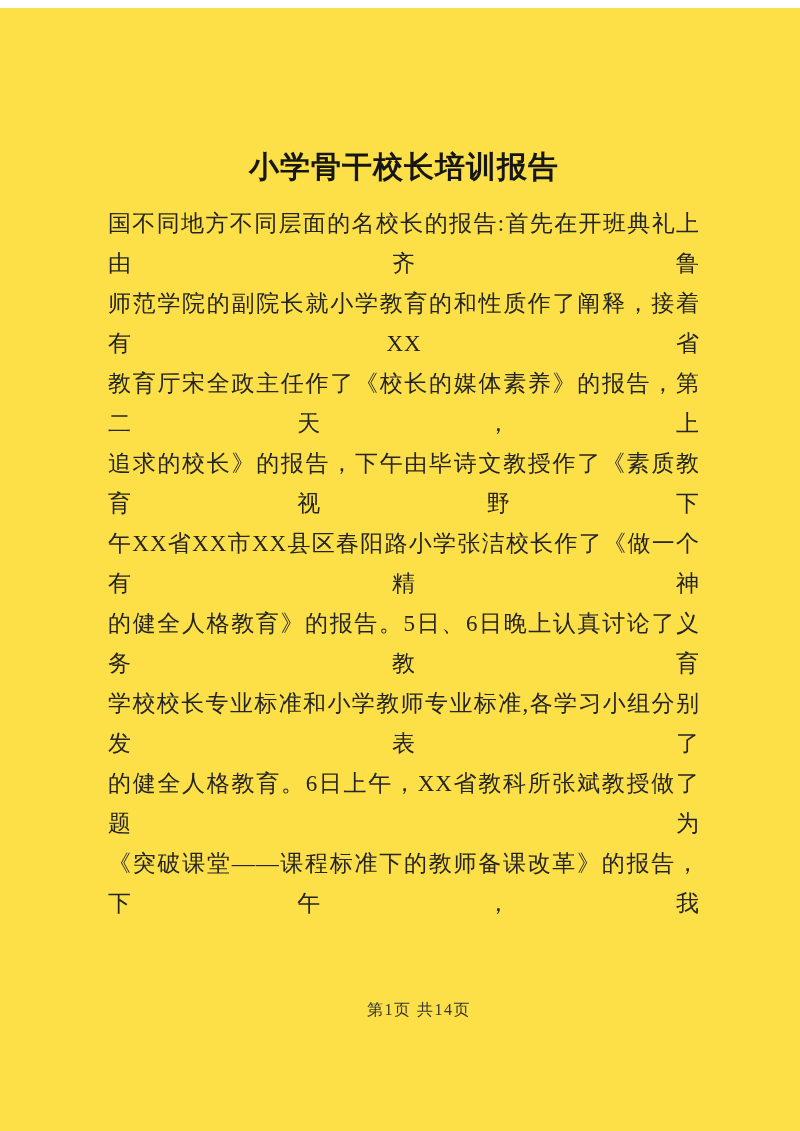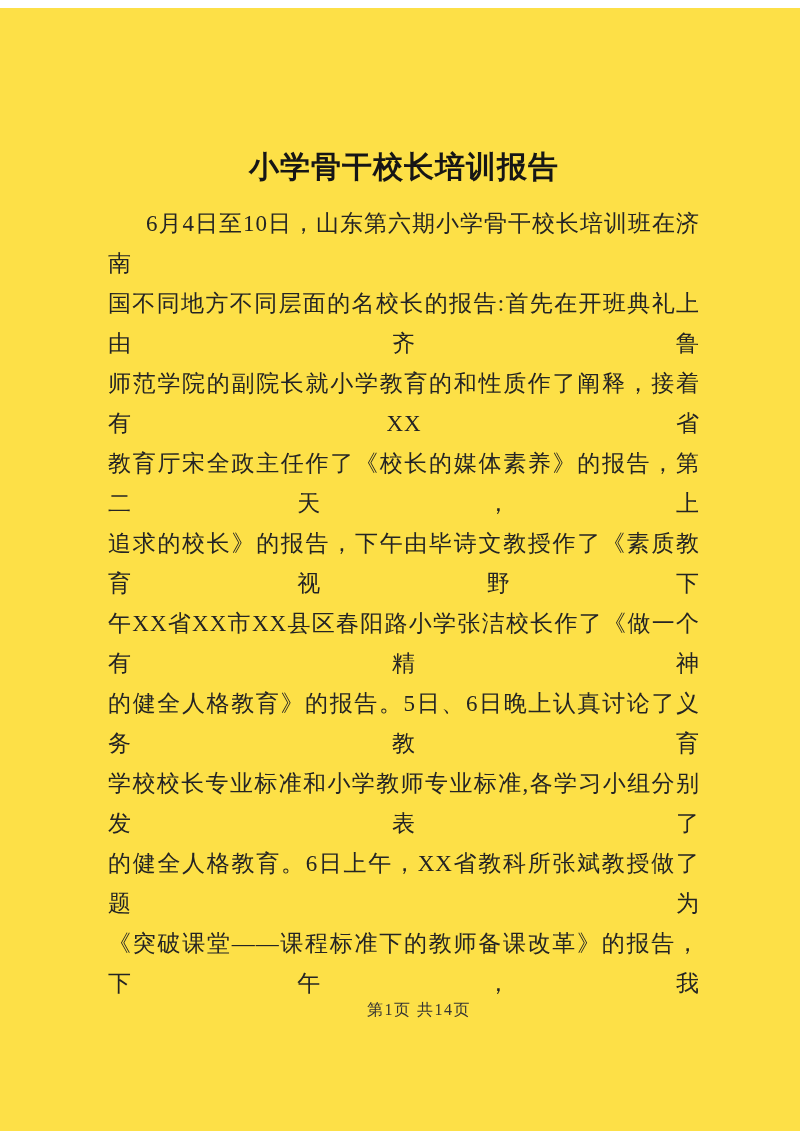--- a/index.html
+++ b/index.html
@@ -80,21 +80,20 @@
 <body>
 
 <div class="page">
   <div class="content">
     <h1 class="doc-title">小学骨干校长培训报告</h1>
 
     <div class="subtitles">
     </div>
 
     <div class="body-text" id="body-lines">
-        <div class="body-line first">6月4日至10日，山东第六期小学骨干校长培训班在济南</div>
         <div class="body-line">国不同地方不同层面的名校长的报告:首先在开班典礼上由齐鲁</div>
         <div class="body-line">师范学院的副院长就小学教育的和性质作了阐释，接着有XX省</div>
         <div class="body-line">教育厅宋全政主任作了《校长的媒体素养》的报告，第二天，上</div>
         <div class="body-line">追求的校长》的报告，下午由毕诗文教授作了《素质教育视野下</div>
         <div class="body-line">午XX省XX市XX县区春阳路小学张洁校长作了《做一个有精神</div>
         <div class="body-line">的健全人格教育》的报告。5日、6日晚上认真讨论了义务教育</div>
         <div class="body-line">学校校长专业标准和小学教师专业标准,各学习小组分别发表了</div>
         <div class="body-line">的健全人格教育。6日上午，XX省教科所张斌教授做了题为</div>
         <div class="body-line">《突破课堂——课程标准下的教师备课改革》的报告，下午，我</div>
       </div>

